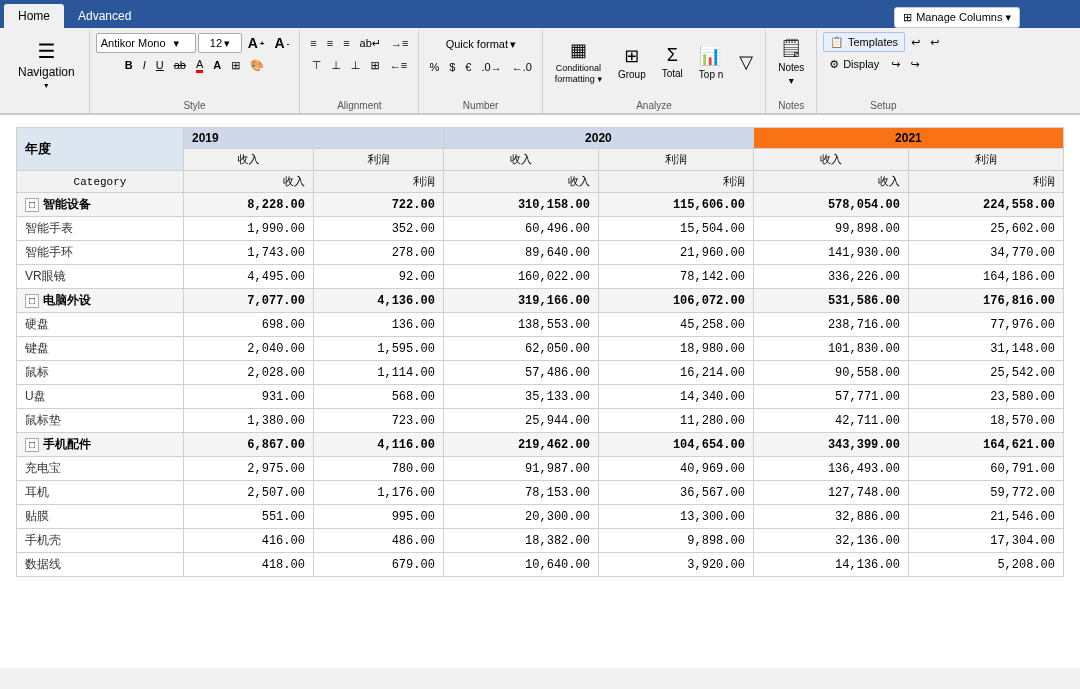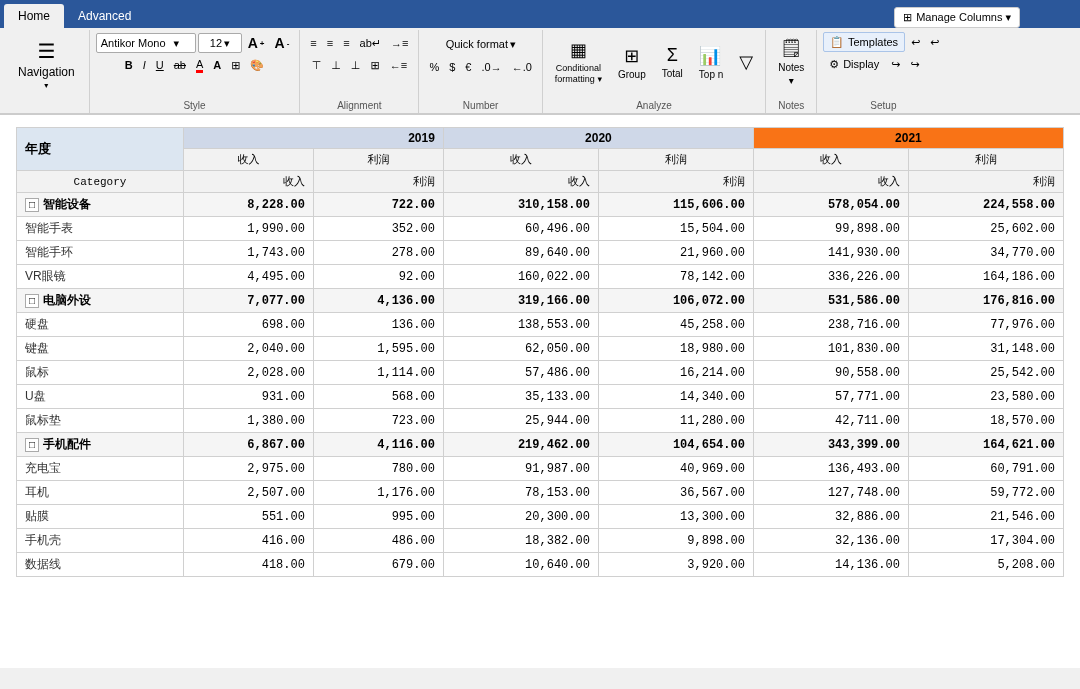--- a/index.html
+++ b/index.html
@@ -209,21 +209,21 @@
   </div>
 
   <div style="height:1px; background:#ccc;"></div>
 
   <div class="content">
 
     <table class="data-table">
       <thead>
         <tr>
           <th class="year-header" rowspan="2" style="width:167px;">年度</th>
-          <th colspan="2" style="background:#cfd8e8; text-align:right; font-weight:bold;">2019</th>
+          <th colspan="2" style="background:#cfd8e8; text-align:left; font-weight:bold;">2019</th>
           <th colspan="2" style="background:#cfd8e8; text-align:center; font-weight:bold;">2020</th>
           <th colspan="2" style="background:#f97316; text-align:center; font-weight:bold;">2021</th>
         </tr>
         <tr>
           <th class="category-header">收入</th>
           <th class="category-header">利润</th>
           <th class="category-header">收入</th>
           <th class="category-header">利润</th>
           <th class="category-header">收入</th>
           <th class="category-header">利润</th>

